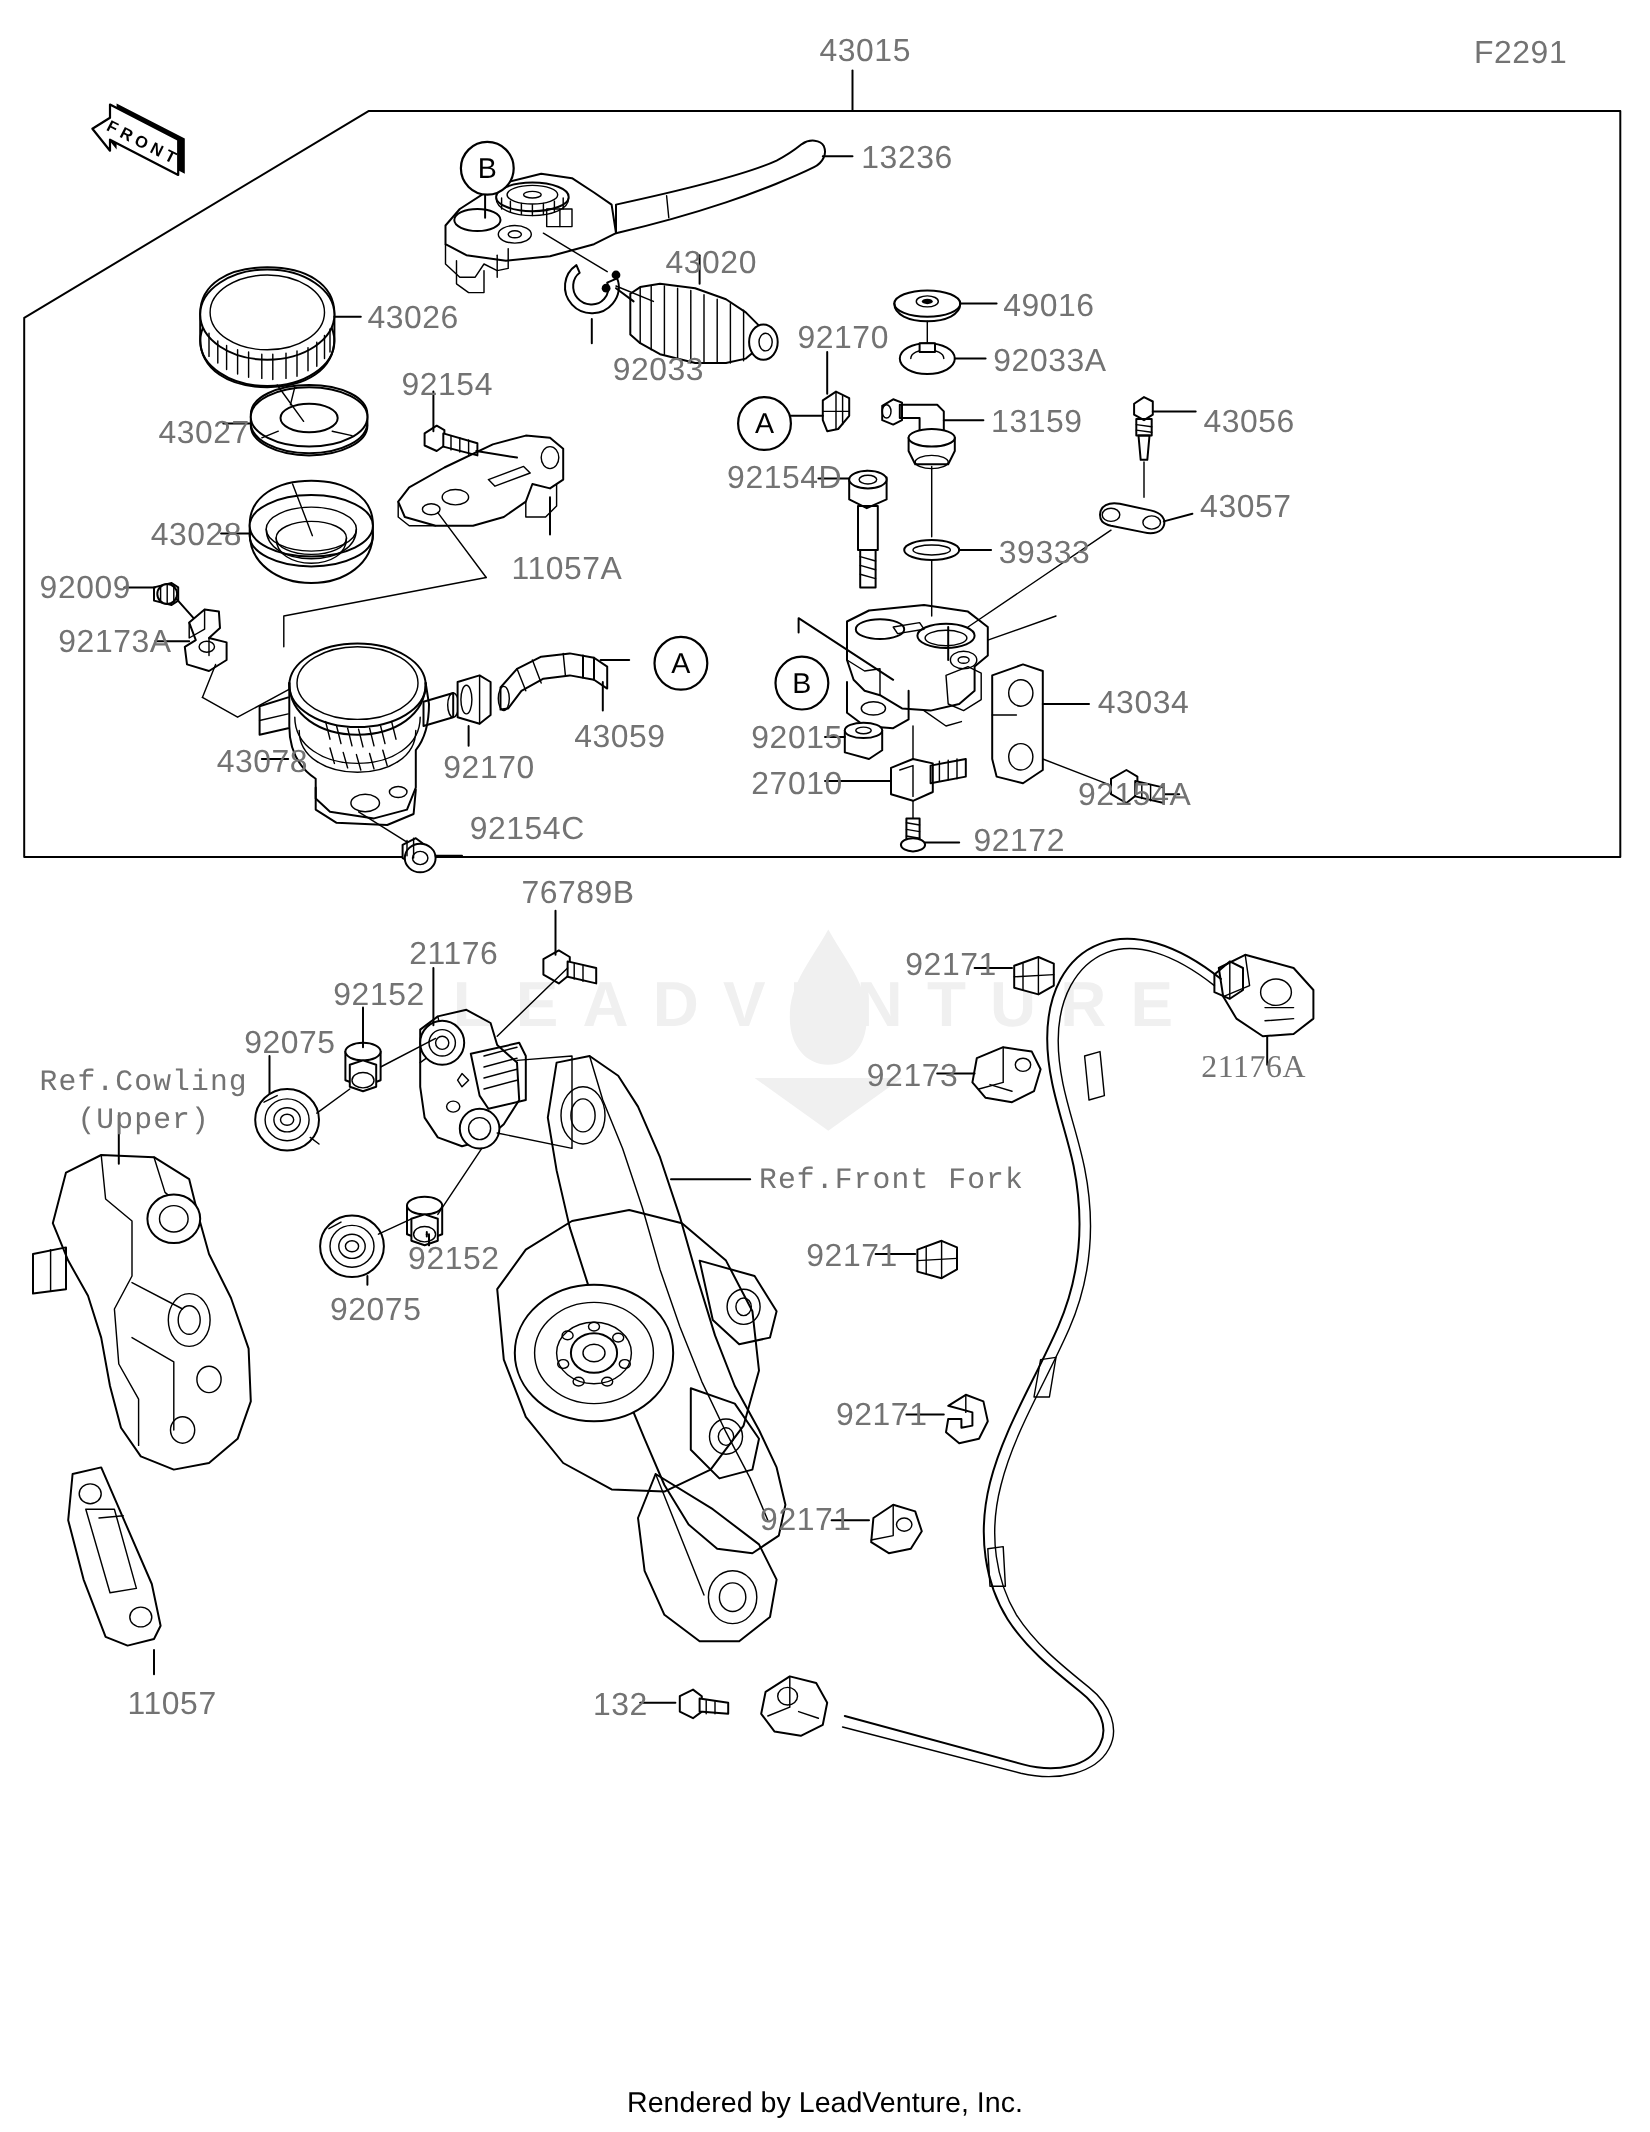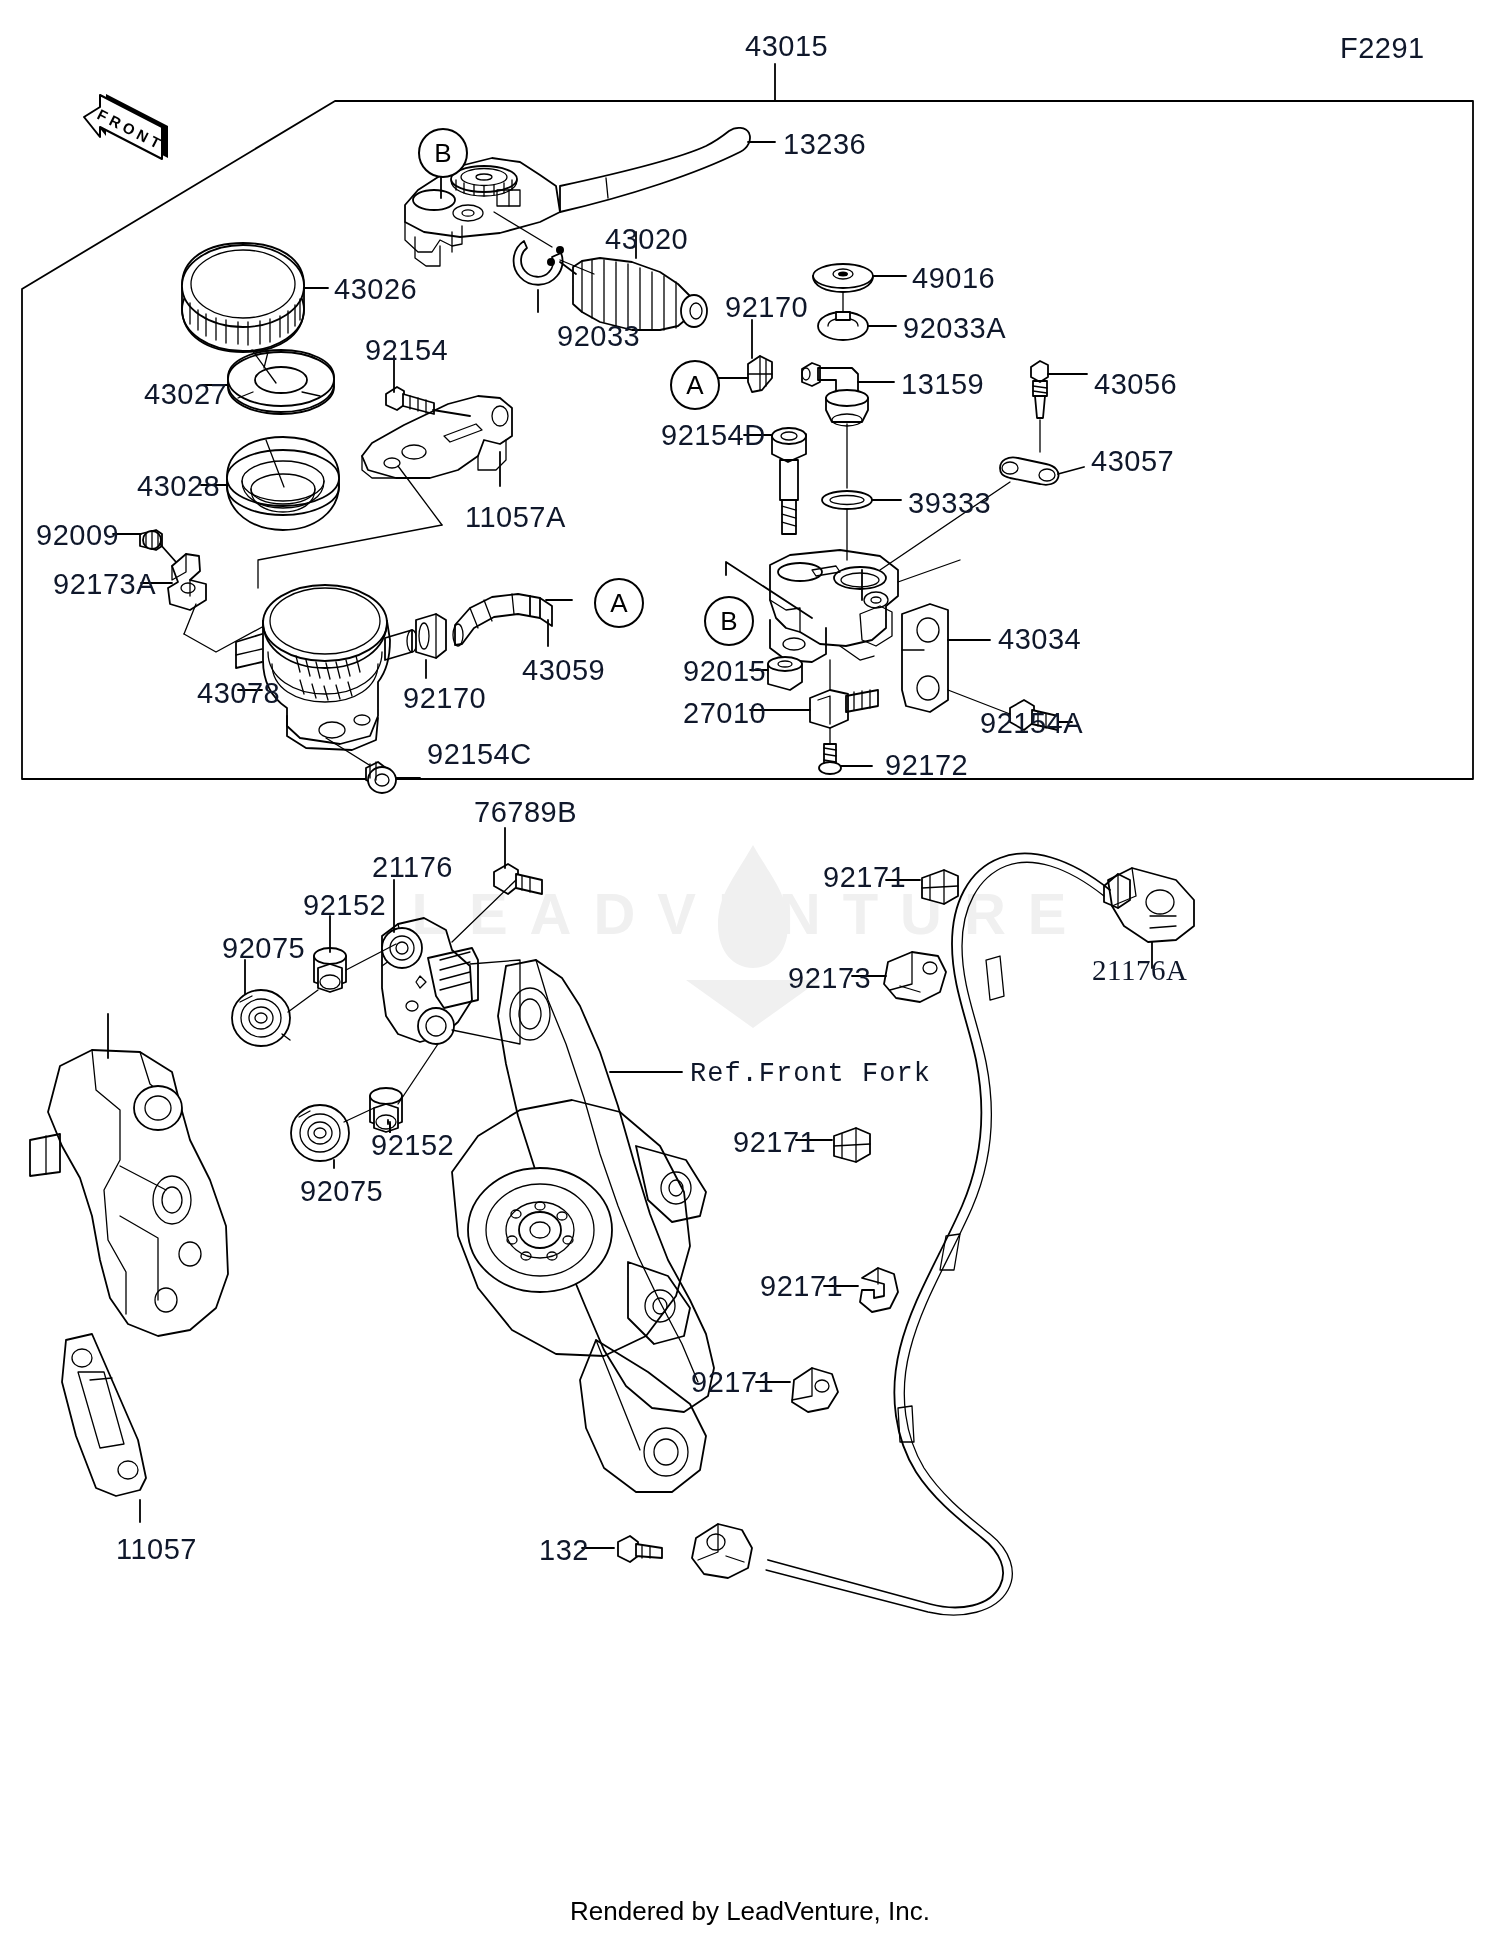--- a/index.html
+++ b/index.html
@@ -36,21 +36,21 @@
     left:678px; top:840px;
     width:150px; height:190px;
     z-index:0;
     pointer-events:none;
   }
   
   .lbl{
     position:absolute;
     font-size:29px;
     letter-spacing:0.5px;
-    color:#0f172a;
+    color:#737373;
     white-space:nowrap;
     z-index:4;
   }
   .lbl.ref{
     font-family:"Liberation Mono","DejaVu Sans Mono",monospace;
     font-size:27px;
     letter-spacing:1px;
     line-height:1.25;
   }
   .credit{
@@ -700,20 +700,24 @@
   <div class="lbl" style="left:788px;top:962px;">92173</div>
   <div class="lbl ref" style="left:690px;top:1058px;">Ref.Front Fork</div>
   <div class="lbl" style="left:371px;top:1129px;">92152</div>
   <div class="lbl" style="left:733px;top:1126px;">92171</div>
   <div class="lbl" style="left:300px;top:1175px;">92075</div>
   <div class="lbl" style="left:760px;top:1270px;">92171</div>
   <div class="lbl" style="left:691px;top:1366px;">92171</div>
   <div class="lbl" style="left:116px;top:1533px;">11057</div>
   <div class="lbl" style="left:539px;top:1534px;">132</div>
 
+  <div class="lbl ref" style="left:36px;top:969px;">
+    <div>Ref.Cowling</div>
+    <div style="text-align:center;">(Upper)</div>
+  </div>
 
   <div class="callout" style="left:418px;top:128px;">B</div>
   <div class="callout" style="left:670px;top:360px;">A</div>
   <div class="callout" style="left:594px;top:578px;">A</div>
   <div class="callout" style="left:704px;top:596px;">B</div>
 
   <div class="credit">Rendered by LeadVenture, Inc.</div>
 
 </div>
 

